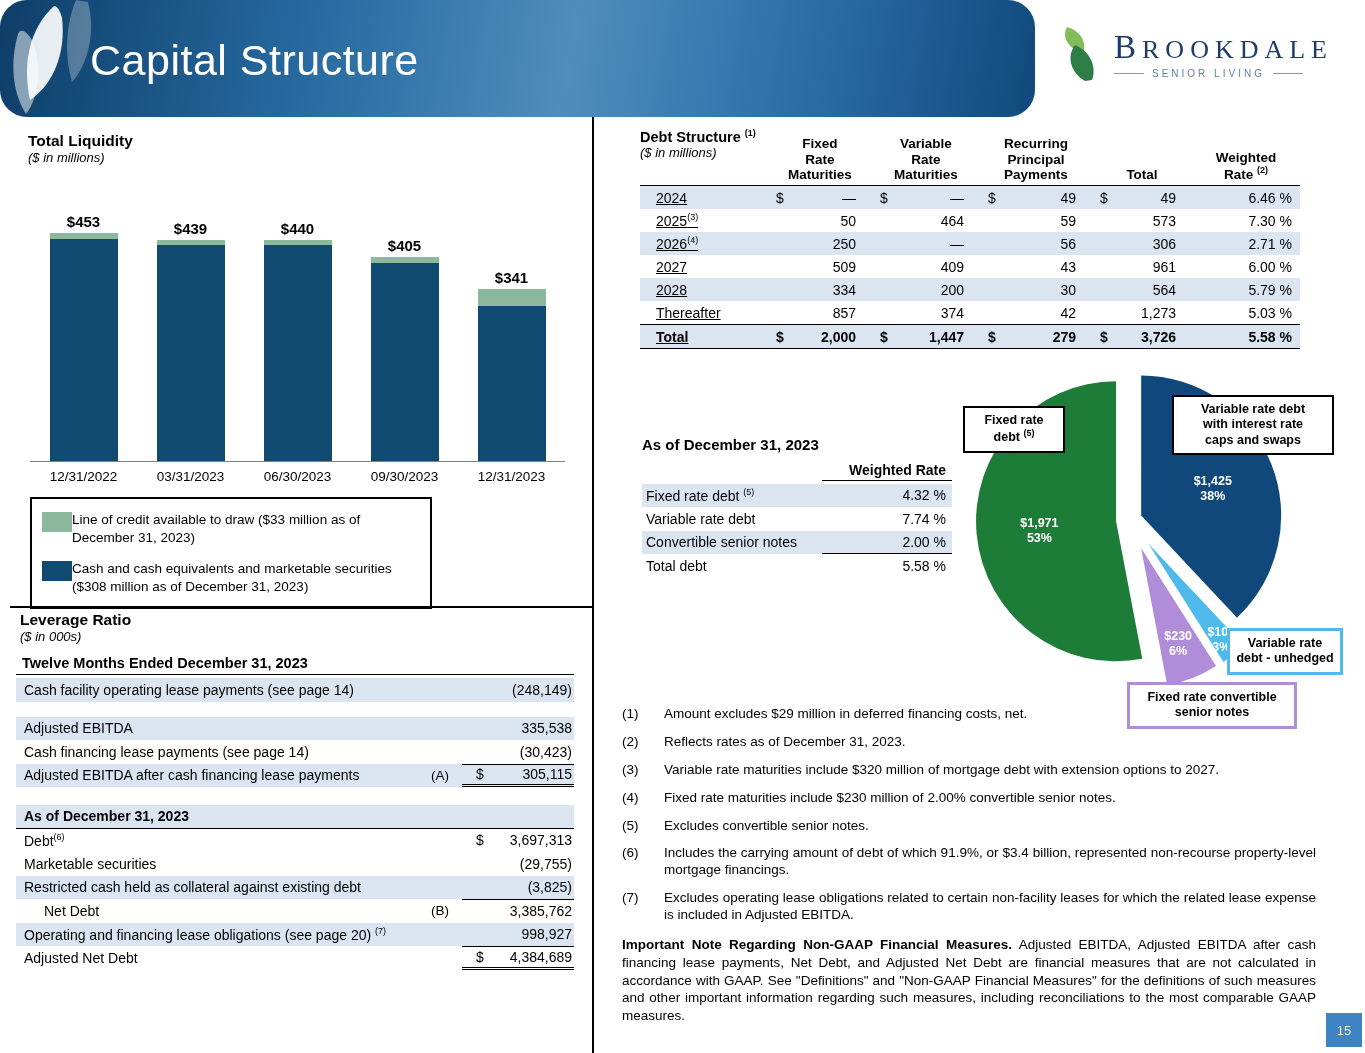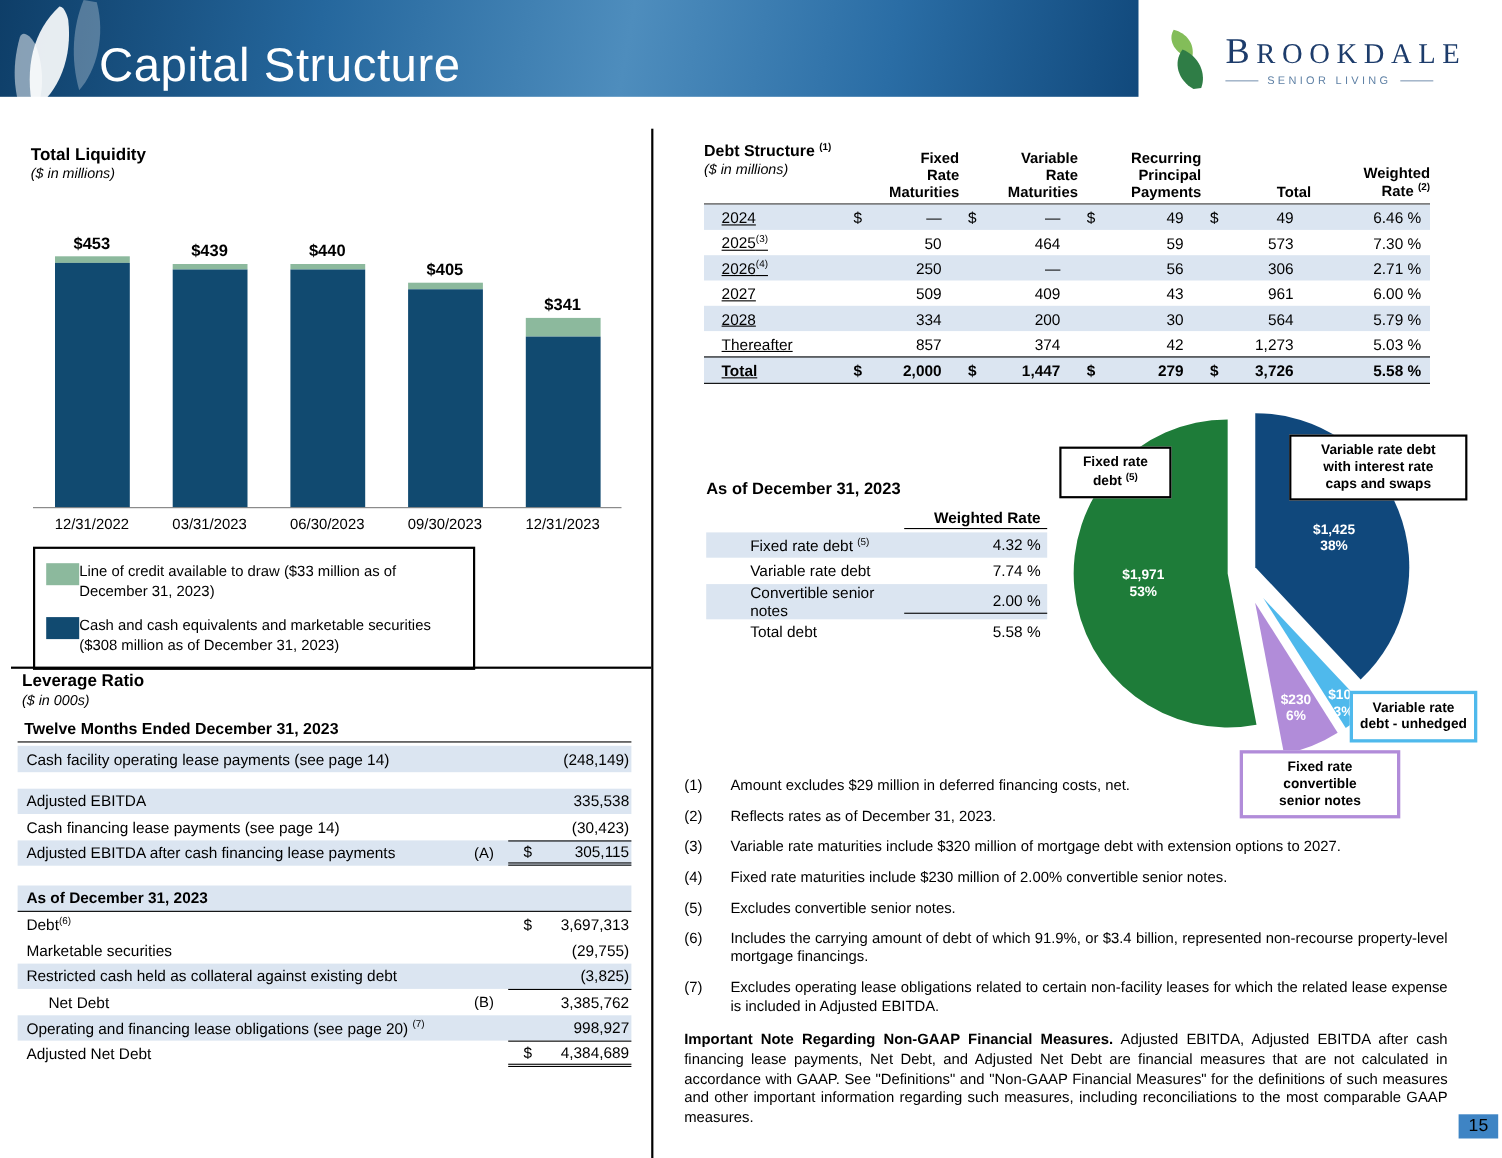--- a/index.html
+++ b/index.html
@@ -1,22 +1,22 @@
 <!DOCTYPE html>
 <html><head>
 <meta charset="utf-8">
 <style>
   * { margin:0; padding:0; box-sizing:border-box; }
   html,body { background:#fff; }
   body { font-family:"Liberation Sans", sans-serif; color:#000; }
   .slide { position:relative; width:1365px; height:1053px; background:#fff; overflow:hidden; }
 
   
-  .banner { position:absolute; left:0; top:0; width:1035px; height:88px;
-    background:linear-gradient(100deg,#0e3e68 0%,#25679d 28%,#4e8dbd 55%,#2a6da5 78%,#11497c 100%); }
+  .banner { position:absolute; left:0; top:0; width:1035px; height:117px;
+    background:linear-gradient(100deg,#0e3e68 0%,#25679d 28%,#4e8dbd 55%,#2a6da5 78%,#11497c 100%);border-radius:27px; }
   .banner-leaf { position:absolute; left:4px; top:0; }
   .banner-title { position:absolute; left:90px; top:36px; font-size:43px; color:#fff; letter-spacing:.5px; }
 
   .logo { position:absolute; left:1058px; top:26px; display:flex; align-items:center; gap:6px; }
   .brand { font-family:"Liberation Serif", serif; font-size:26px; letter-spacing:6px; color:#1d3c6b; text-transform:uppercase; display:block; }
   .brand::first-letter { font-size:33px; }
   .tagline { display:flex; align-items:center; gap:8px; color:#5f81a5; font-size:10px; letter-spacing:3px; margin-top:2px; }
   .tl-line { display:inline-block; width:30px; height:1px; background:#8099b5; }
 
   .h-div { position:absolute; left:10px; top:606px; width:582px; height:2px; background:#000; }
@@ -56,52 +56,52 @@
   .lspacer { width:100%; }
 
   
   .debt-table { position:absolute; left:640px; top:128px; width:660px; font-size:14px; }
   .drow { display:grid; grid-template-columns:128px 104px 108px 112px 100px 108px; align-items:center; min-height:23px; }
   .drow.shaded { background:#dbe5f1; }
   .dhead { border-bottom:1.5px solid #000; align-items:end; min-height:58px; padding-bottom:3px; }
   .dhead .dtitle { align-self:start; }
   .dt1 { font-weight:bold; font-size:14.5px; white-space:nowrap; }
   .dt2 { font-style:italic; font-size:13px; }
-  .dcolh { text-align:right; font-weight:bold; font-size:13.5px; line-height:1.13; }
+  .dcolh { text-align:center; font-weight:bold; font-size:13.5px; line-height:1.13; }
   .dlabel { padding-left:16px;text-decoration:underline; }
   .dcell.money { height:23px; padding:0 16px 0 8px; }
   .rate { text-align:right; padding-right:8px; }
   .totalrow { font-weight:bold; background:#dbe5f1; border-top:1.5px solid #000; border-bottom:1.5px solid #000; min-height:25px; }
 
   
   .wr-wrap { position:absolute; left:642px; top:436px; width:310px; }
   .wr-title { font-weight:bold; font-size:15px; margin-bottom:7px; }
   .wrow { display:grid; grid-template-columns:180px 130px; min-height:23.5px; align-items:center; font-size:14px; }
   .wrow.shaded { background:#dbe5f1; }
   .wh { font-weight:bold; text-align:right; border-bottom:1.5px solid #000; padding:0 6px 2px 0; }
-  .wl { padding-left:4px;margin-left:36px; }
+  .wl { padding-left:4px; }
   .wv { text-align:right; padding-right:6px; }
   .wv.rb { border-bottom:1.2px solid #000; height:23.5px; line-height:23.5px; }
 
   
   .pie-svg { position:absolute; left:930px; top:348px; }
   .callout { position:absolute; background:#fff; border:2px solid #000; font-weight:bold; font-size:12.5px; text-align:center; padding:5px 6px; line-height:1.22; z-index:5; }
   .callout.thick { border-width:3px; }
   [data-name="callout-fixed"] { left:963px; top:406px; width:102px; }
   [data-name="callout-variable-hedged"] { left:1172px; top:395px; width:162px; }
   [data-name="callout-variable-unhedged"] { left:1227px; top:628px; width:116px; }
-  [data-name="callout-convertible"] { left:1127px; top:682px; width:146px; }
+  [data-name="callout-convertible"] { left:1127px; top:682px; width:170px; }
 
   
   .footnotes { position:absolute; left:622px; top:706px; width:694px; }
   .fn-row { display:grid; grid-template-columns:30px 1fr; font-size:13.5px; line-height:1.25; margin-bottom:11px; }
   .fn-text { text-align:justify;margin-left:12px; }
   .note { position:absolute; left:622px; top:936px; width:694px; font-size:13.5px; line-height:1.32; text-align:justify; }
 
-  .page-num { position:absolute; left:1326px; top:1013px; width:36px; height:22px; background:#3e84c4; color:#000000; font-size:16px; display:flex; align-items:center; justify-content:center; }
+  .page-num { position:absolute; left:1326px; top:1013px; width:36px; height:34px; background:#3e84c4; color:#fef9c3; font-size:13px; display:flex; align-items:center; justify-content:center; }
 
   sup { font-size:9px; }
 </style>
 </head>
 <body>
 
 <div class="slide" data-name="slide-capital-structure">
 
   <div class="banner" data-name="header-banner">
     <svg class="banner-leaf" width="96" height="117" viewBox="0 0 96 117" data-name="leaf-watermark-icon">

